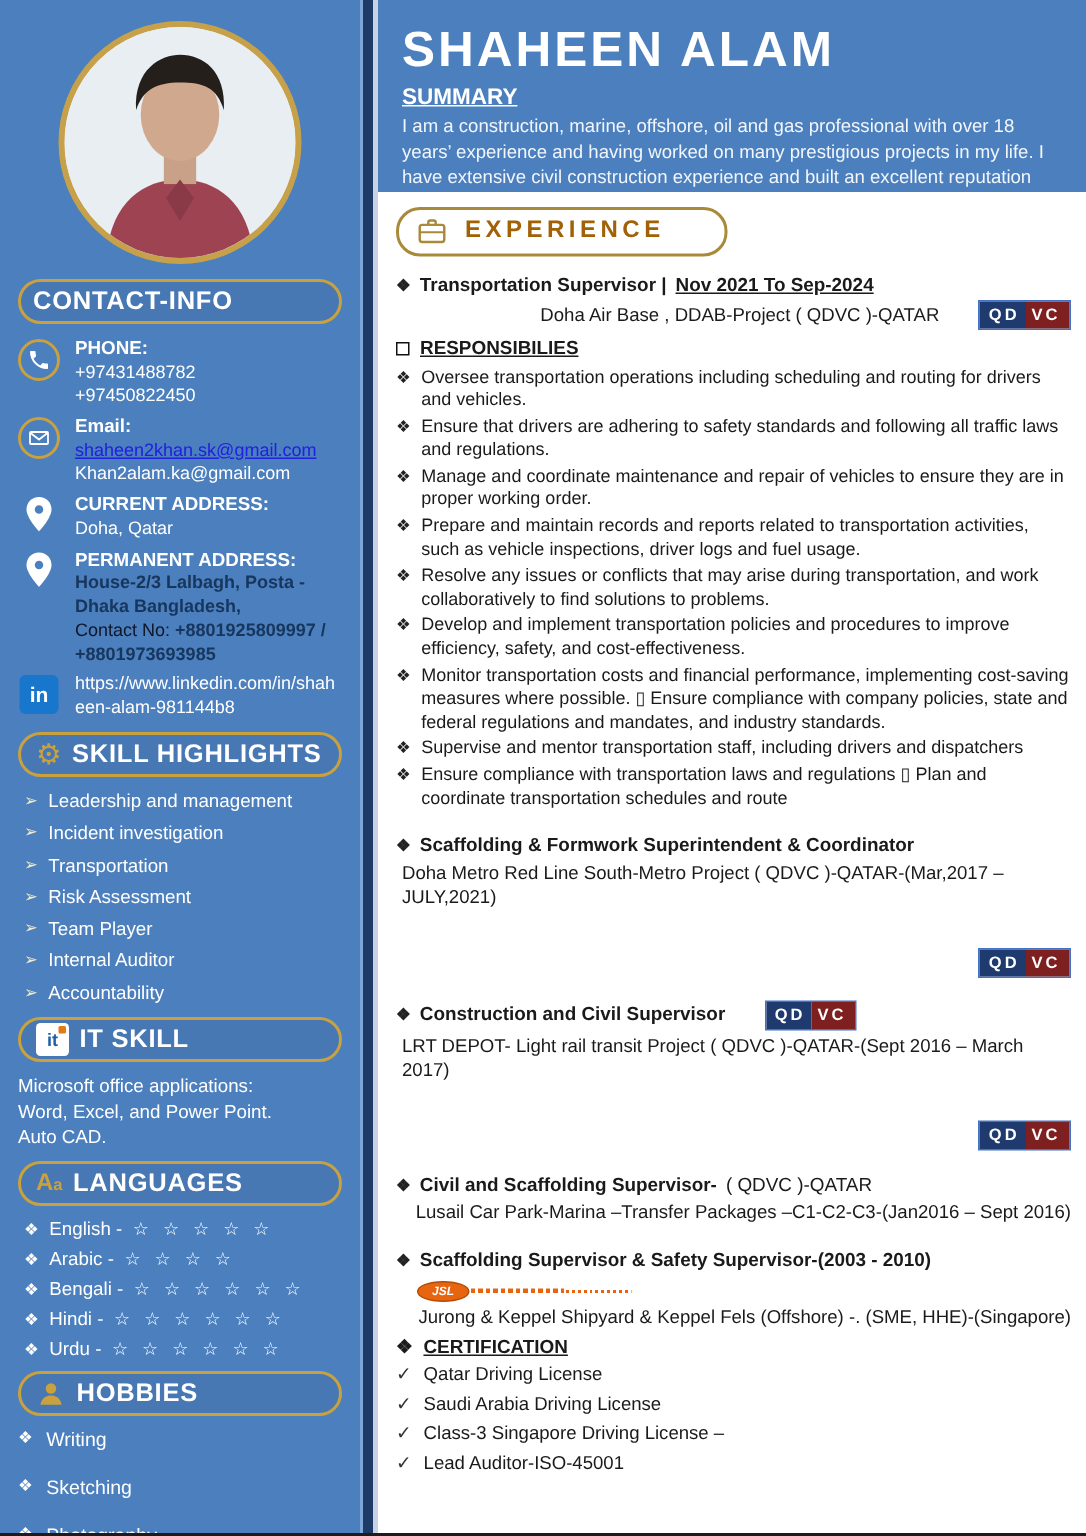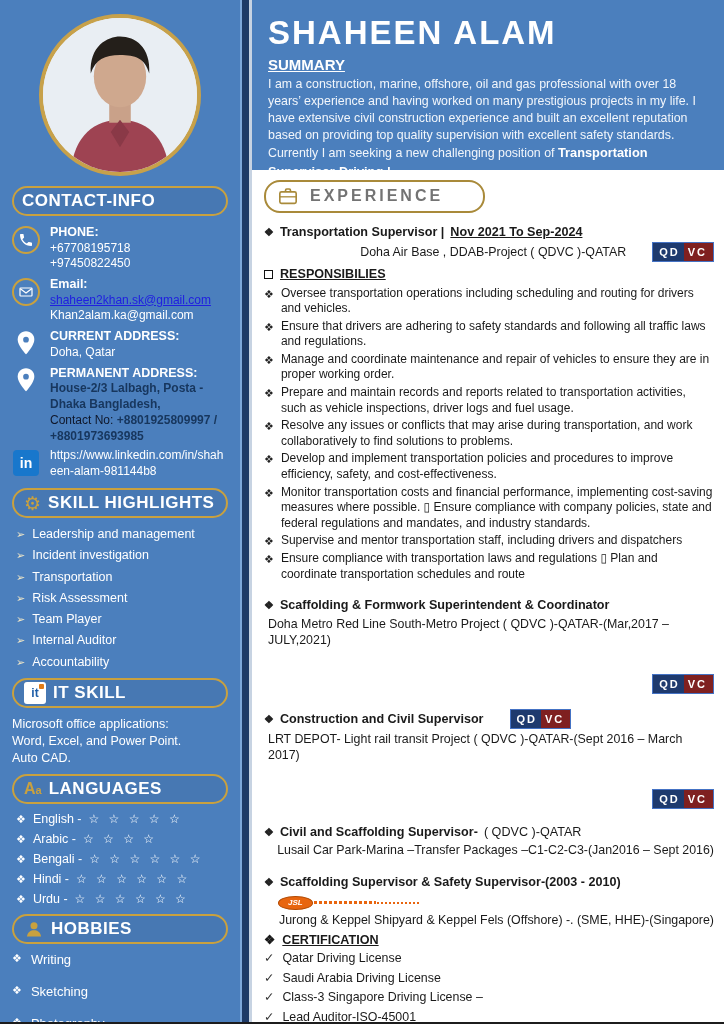--- a/index.html
+++ b/index.html
@@ -44,30 +44,30 @@
   .it-badge { width:22px; height:22px; background:#fff; border-radius:3px; display:flex; align-items:center; justify-content:center; font-weight:bold; font-size:12px; color:#1f5fa8; position:relative; }
   .it-badge i { position:absolute; right:2px; top:2px; width:5px; height:5px; background:#e07b16; border-radius:1px; }
   .lang-badge { color:#c9a13f; font-weight:bold; font-size:16px; line-height:1; }
   .lang-badge small { font-size:11px; }
 
   
   .divider { width:12px; flex:none; background:linear-gradient(90deg,#7da7d9 0 2px,#1e3a66 2px 9px,#c7d3e2 9px 12px); }
 
   
   .main { flex:1; display:flex; flex-direction:column; min-width:0; }
-  .hero { background:#4b7fbd; color:#fff; padding:14px 16px 12px 16px; height:170px; flex:none; }
+  .hero { background:#4b7fbd; color:#fff; padding:14px 16px 12px 16px; height:128px; flex:none; }
   .hero h1 { font-size:33px; letter-spacing:2px; font-weight:bold; color:#fff; }
   .hero .sum { font-size:15px; font-weight:bold; text-decoration:underline; margin:4px 0 3px 0; }
   .hero p { font-size:12.4px; line-height:1.38; color:#f2f6fb; }
   .hero .closing b { color:#fff; font-size:12.8px; }
 
   .content { flex:1; background:#fff; color:#1a1a1a; padding:8px 10px 6px 12px; font-size:12px; line-height:1.3; }
   .exp-pill { display:inline-flex; align-items:center; gap:12px; border:2.5px solid #a98a3a; border-radius:16px; background:#fff;
               padding:4px 40px 4px 12px; margin:2px 0 8px 0; }
-  .exp-pill .t { font-weight:bold; font-size:16px; letter-spacing:3px; color:#737373; }
+  .exp-pill .t { font-weight:bold; font-size:16px; letter-spacing:3px; color:#a16207; }
   .exp-pill svg { width:20px; height:18px; }
 
   .jobline { display:flex; gap:6px; align-items:baseline; font-weight:bold; font-size:12.6px; margin-top:3px; flex-wrap:wrap; }
   .jobline .dia2 { color:#222; font-size:11px; }
   .u { text-decoration:underline; }
   .subline { margin:2px 0 2px 14px; font-size:12.4px; display:flex; align-items:center; gap:26px; flex-wrap:wrap;justify-content:flex-end; }
   .resp-head { display:flex; align-items:center; gap:7px; font-weight:bold; font-size:12.6px; margin:4px 0 3px 0; }
   .sqb { width:9px; height:9px; border:1.6px solid #111; background:#fff; flex:none; }
 
   ul.resp { list-style:none; }
@@ -116,21 +116,21 @@
     <div class="c-row">
       <div class="c-ico">
         <span class="ring">
           <svg viewBox="0 0 24 24">
               <path d="M6.6 10.8c1.4 2.8 3.8 5.1 6.6 6.6l2.2-2.2c.3-.3.7-.4 1-.2 1.1.4 2.3.6 3.6.6.6 0 1 .4 1 1V20c0 .6-.4 1-1 1C10.6 21 3 13.4 3 4c0-.6.4-1 1-1h3.5c.6 0 1 .4 1 1 0 1.2.2 2.4.6 3.6.1.3 0 .7-.2 1l-2.3 2.2z" fill="#ffffff"></path>
             </svg>
         </span>
       </div>
       <div class="c-txt">
         <div class="c-lab">PHONE:</div>
-        <div>+67708195718</div>
+        <div>+97431488782</div>
         <div>+97450822450</div>
       </div>
     </div>
 
     <div class="c-row">
       <div class="c-ico">
         <span class="ring">
           <svg viewBox="0 0 24 24">
               <rect x="3" y="6" width="18" height="12" rx="1" fill="none" stroke="#ffffff" stroke-width="1.8"></rect>
               <path d="M3.5 7 L12 13.5 L20.5 7" fill="none" stroke="#ffffff" stroke-width="1.8"></path>

